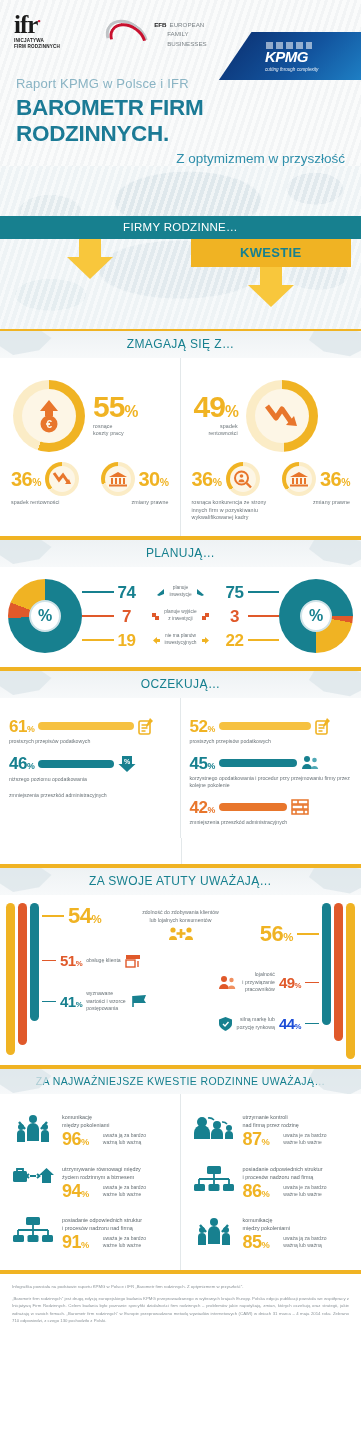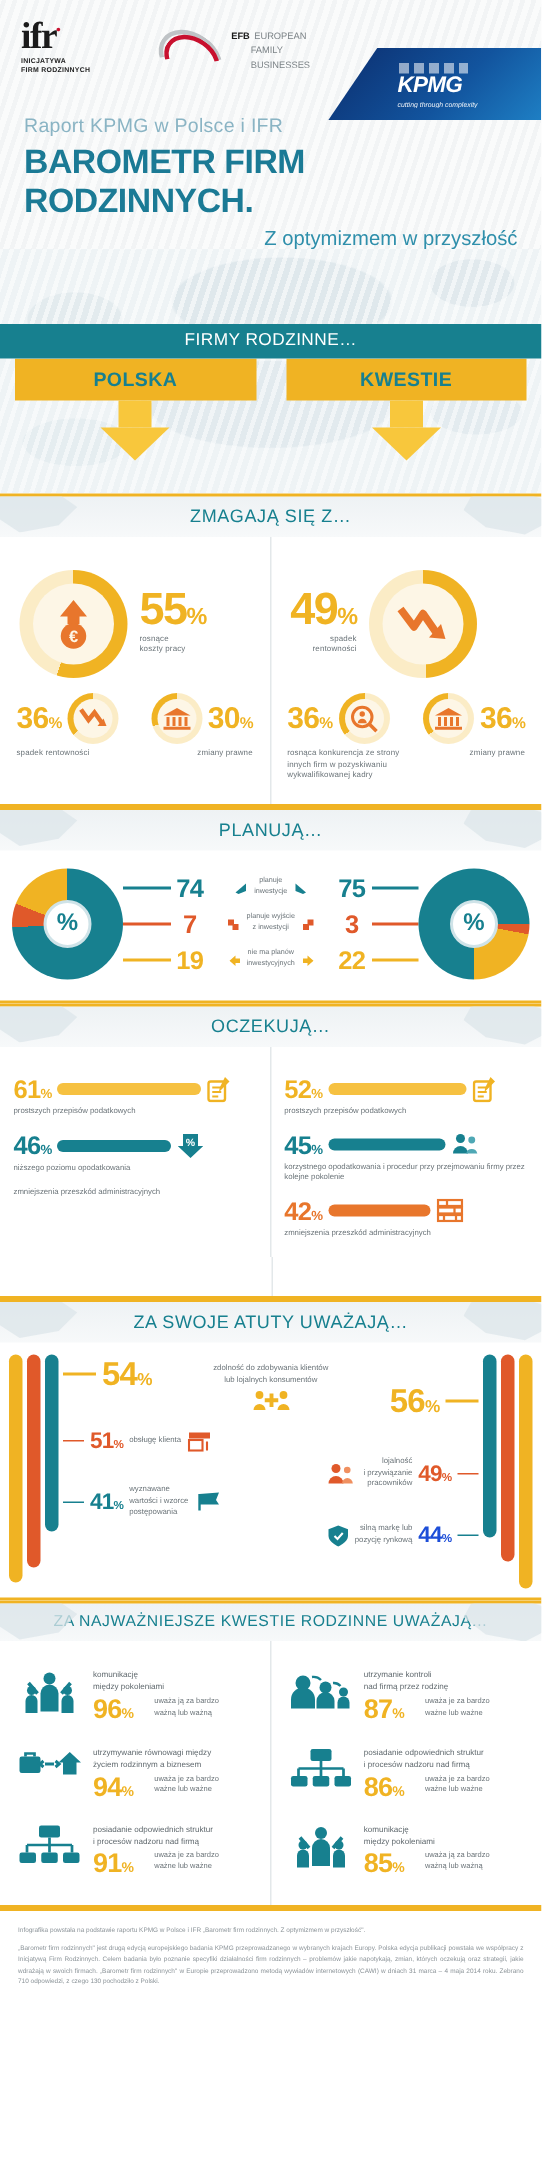--- a/index.html
+++ b/index.html
@@ -149,21 +149,21 @@
   .atu-row { display: flex; align-items: center; gap: 4px; }
   .atu-num { font-weight: 700; line-height: 1; letter-spacing: -.5px; }
   .atu-lbl { font-size: 5.2px; color: #6a7378; line-height: 1.45; }
   .conn { height: 1.5px; }
 
   
   .kw-item { display: flex; gap: 7px; align-items: flex-start; padding: 9px 2px 8px; }
   .kw-ico { width: 44px; flex: none; display: flex; align-items: center; justify-content: center; color: #17808f; }
   .kw-txt { flex: 1; }
   .kw-title { font-size: 5.4px; color: #5f686d; line-height: 1.5; }
-  .kw-val { display: flex; align-items: flex-start; gap: 14px; margin-top: 2px; }
+  .kw-val { display: flex; align-items: center; gap: 14px; margin-top: 2px; }
   .kw-num { font-size: 18px; font-weight: 700; color: #f0b323; line-height: .9; letter-spacing: -.5px; }
   .kw-note { font-size: 5px; color: #6a7378; line-height: 1.45; }
 
   
   .foot { border-top: 2px solid #f0b323; padding: 9px 12px 10px; }
   .foot p { font-size: 4.3px; color: #8c9499; line-height: 1.75; margin-bottom: 4px; text-align: justify; }
   .spacer-line { height: 26px; position: relative; }
   .spacer-line::after { content:""; position:absolute; left:50%; top:0; bottom:0; width:1px; background:#e3e8ea; }
 </style>
 </head>
@@ -216,21 +216,20 @@
       <div class="stripes2"></div>
   </div>
 </div>
 
 <div class="band">FIRMY RODZINNE…</div>
 <div class="fr">
   <div class="mapbg"></div>
     <div class="stripes2"></div>
   <div class="fr-row">
     <div class="fr-half">
-      <div class="fr-tab">POLSKA</div>
       <div class="arrow-wrap">
         <div class="stem"></div>
           <div class="tip"></div>
       </div>
     </div>
     <div class="fr-half">
       <div class="fr-tab">KWESTIE</div>
       <div class="arrow-wrap">
         <div class="stem"></div>
           <div class="tip"></div>

